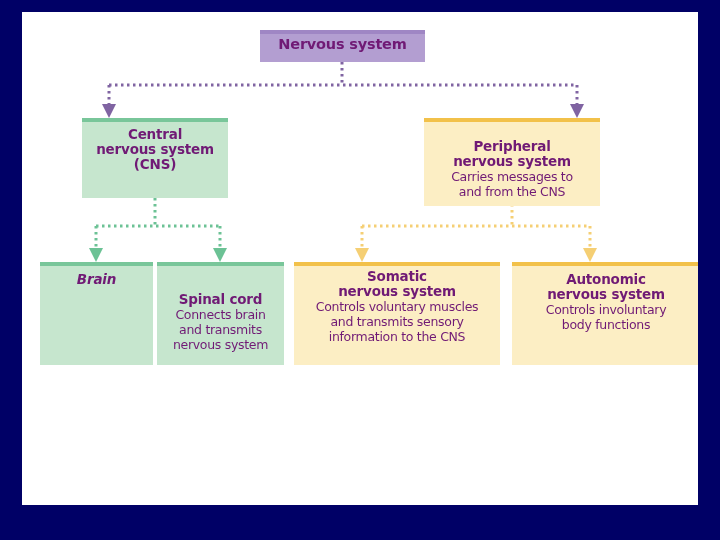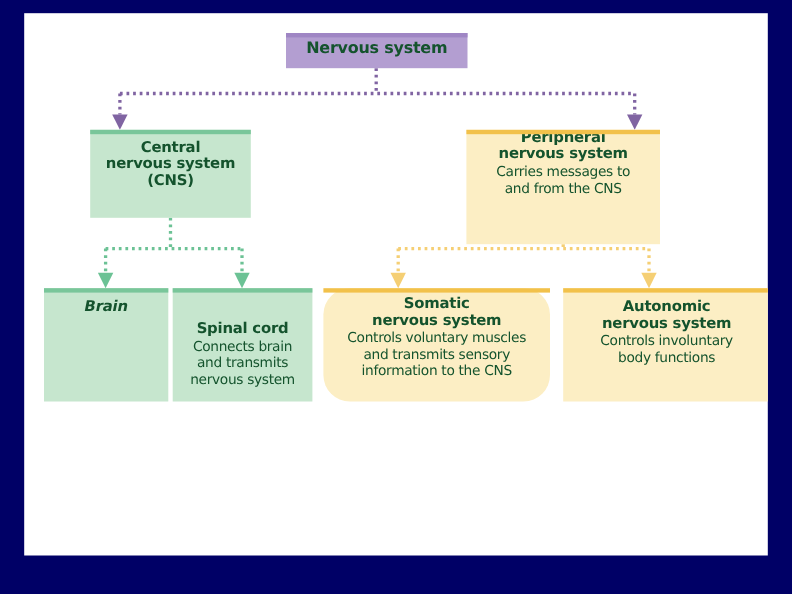--- a/index.html
+++ b/index.html
@@ -32,21 +32,21 @@
     background: #ffffff;
     overflow: hidden;
   }
 
   
   .node {
     position: absolute;
     box-sizing: border-box;
     text-align: center;
     line-height: 1.12;
-    color: #14532d;
+    color: #701a75;
     padding-top: 7px;
     padding-left: 3px;
     padding-right: 3px;
   }
   .node .bar {
     position: absolute;
     left: 0;
     top: 0;
     width: 100%;
     height: 4px;
@@ -80,22 +80,22 @@
 
   #node-cns {
     left: 60px; top: 106px;
     width: 146px; height: 80px;
     padding-top: 9px;
   }
   #node-cns .title { font-size: 13.5px; }
 
   #node-pns {
     left: 402px; top: 106px;
-    width: 176px; height: 104px;
-    padding-top: 0;
+    width: 176px; height: 88px;
+    padding-top: 21px;
   }
   #node-pns .title { font-size: 13.5px; }
   #node-pns .desc  { font-size: 12.5px; margin-top: 1px; }
 
   #node-brain {
     left: 18px; top: 250px;
     width: 113px; height: 103px;
     padding-top: 10px;
     font-style: italic;
   }
@@ -105,21 +105,20 @@
     left: 135px; top: 250px;
     width: 127px; height: 103px;
     padding-top: 10px;
   }
   #node-spinal .title { font-size: 13.5px; margin-top: 20px; }
   #node-spinal .desc  { font-size: 12.5px; margin-top: 1px; }
 
   #node-somatic {
     left: 272px; top: 250px;
     width: 206px; height: 103px;
-    border-radius: 24px;
   }
   #node-somatic .title { font-size: 13.5px; }
   #node-somatic .desc  { font-size: 12.5px; margin-top: 1px; }
 
   #node-autonomic {
     left: 490px; top: 250px;
     width: 188px; height: 103px;
     padding-top: 10px;
   }
   #node-autonomic .title { font-size: 13.5px; }

